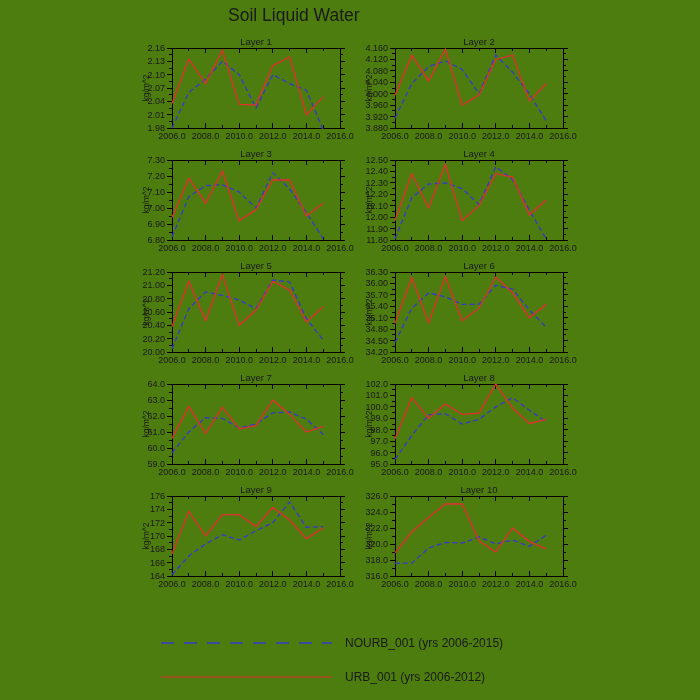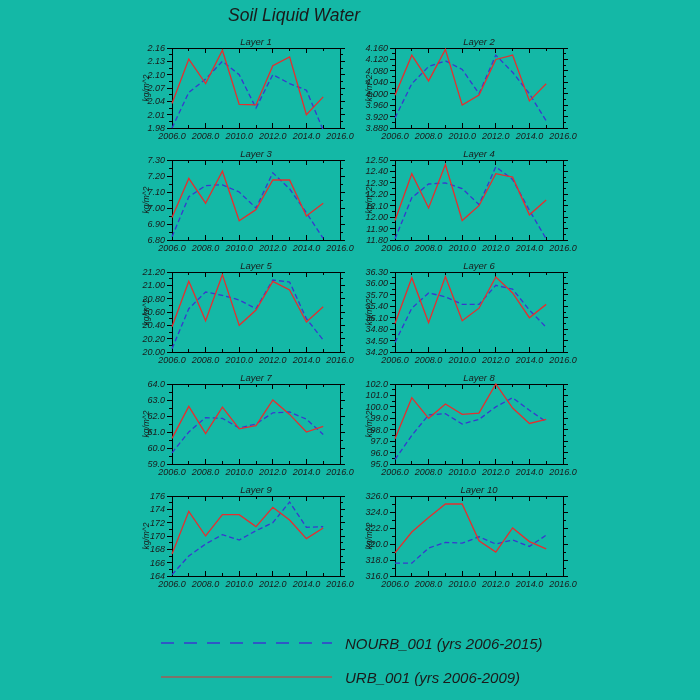--- a/index.html
+++ b/index.html
@@ -1,25 +1,25 @@
 <!DOCTYPE html>
 <html><head>
 <meta charset="utf-8">
 <style>
   html,body{margin:0;padding:0;background:#ffffff;}
-  .page{position:relative;width:700px;height:700px;background:#14b8a6;overflow:hidden;
-        font-family:"Liberation Sans", sans-serif;color:#000;font-style:italic;}
+  .page{position:relative;width:700px;height:700px;background:#4d7c0f;overflow:hidden;
+        font-family:"Liberation Sans", sans-serif;color:#000;}
   .titles{position:absolute;left:228px;top:4px;line-height:23px;font-size:17.5px;color:#1a1a1a;}
   .panels{position:absolute;left:140px;top:36px;width:446px;display:grid;
           grid-template-columns:223px 223px;grid-auto-rows:112px;}
   .panel{width:223px;height:112px;}
   .legend{position:absolute;left:158px;top:630px;}
   .legend-row{display:flex;align-items:center;height:26px;margin-bottom:8px;}
   .legend-swatch{flex:0 0 178px;}
-  .legend-label{font-size:15px;margin-left:9px;white-space:nowrap;color:#1a1a1a;}
+  .legend-label{font-size:12px;margin-left:9px;white-space:nowrap;color:#1a1a1a;}
   svg text{fill:#1a1a1a;}
 </style>
 </head>
 <body>
 
 <div class="page">
   <div class="titles">
     <div>Soil Liquid Water</div>
   </div>
 
@@ -765,16 +765,16 @@
     <div class="legend-row">
       <svg class="legend-swatch" width="178" height="12">
         <line x1="3" y1="6" x2="174" y2="6" stroke-width="1.3" stroke-dasharray="13,10" stroke="#3838d0"></line>
       </svg>
       <span class="legend-label">NOURB_001 (yrs 2006-2015)</span>
     </div>
     <div class="legend-row">
       <svg class="legend-swatch" width="178" height="12">
         <line x1="3" y1="6" x2="174" y2="6" stroke-width="1.2" stroke="#e62e2e"></line>
       </svg>
-      <span class="legend-label">URB_001 (yrs 2006-2009)</span>
+      <span class="legend-label">URB_001 (yrs 2006-2012)</span>
     </div>
   </div>
 </div>
 
 </body></html>

